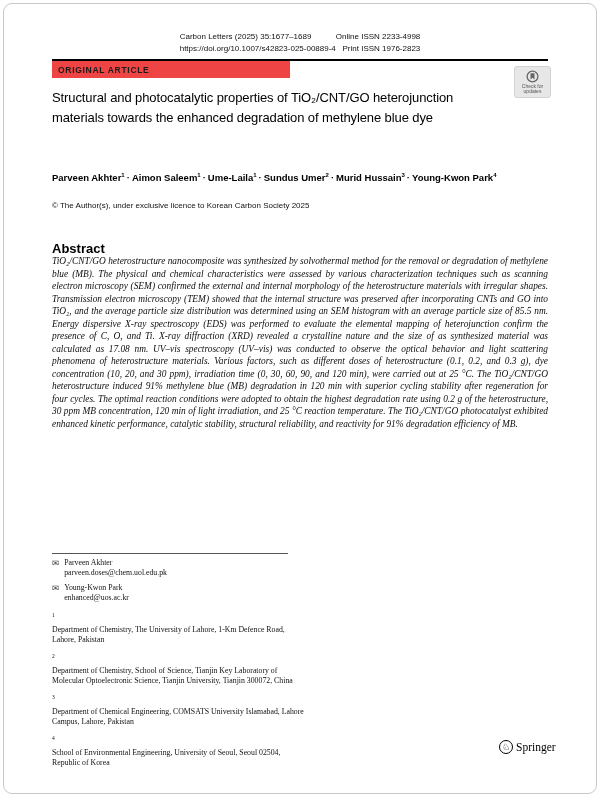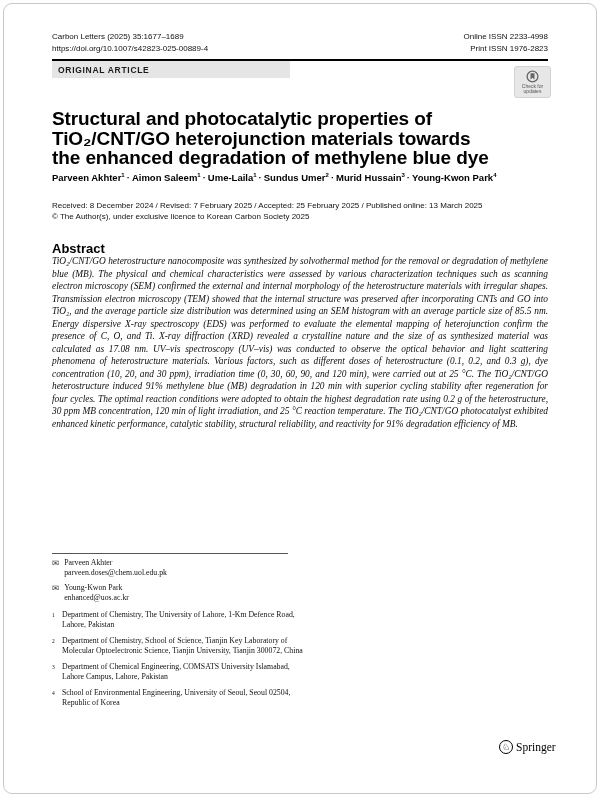--- a/index.html
+++ b/index.html
@@ -3,52 +3,52 @@
 <meta charset="utf-8">
 <style>
   html,body{margin:0;padding:0;background:#ffffff;}
   .page{
     position:relative;width:600px;height:797px;background:#fff;
     font-family:"Liberation Sans","DejaVu Sans",sans-serif;color:#000;overflow:hidden;
   }
   .page-border{position:absolute;inset:3px;border:1px solid #c9c9c9;border-radius:9px;pointer-events:none;}
 
   
-  .header-meta{position:absolute;left:52px;right:52px;top:31px;display:flex;justify-content:space-between;font-size:8px;line-height:11.5px;color:#111;}
+  .header-meta{position:absolute;left:52px;right:52px;top:31px;display:flex;justify-content:center;font-size:8px;line-height:11.5px;color:#111;}
   .header-right{text-align:right;}
 
   .top-rule{position:absolute;left:52px;right:52px;top:59px;height:1.5px;background:#000;}
-  .article-type{position:absolute;left:52px;top:61px;width:238px;height:17px;background:#e5e5e5;display:flex;align-items:center;}
+  .article-type{position:absolute;left:52px;top:61px;width:238px;height:17px;background:#ef4444;display:flex;align-items:center;}
   .article-type span{font-size:8.5px;font-weight:bold;letter-spacing:0.7px;padding-left:6px;color:#1a1a1a;}
 
   
   .check-badge{position:absolute;left:514px;top:66px;width:35px;height:30px;background:#e7e7e7;border:1px solid #d2d2d2;border-radius:3px;display:flex;flex-direction:column;align-items:center;justify-content:center;cursor:pointer;}
   .check-badge svg{display:block;margin-bottom:1px;}
   .cb-text{font-size:5px;line-height:5.5px;color:#555;text-align:center;}
 
-  .title{position:absolute;left:52px;top:109px;width:440px;font-size:19px;font-weight:bold;line-height:19.5px;letter-spacing:-0.1px;}
+  .title{position:absolute;left:52px;top:88px;width:440px;font-size:13px;font-weight:normal;line-height:19.5px;letter-spacing:-0.1px;}
 
   .authors{position:absolute;left:52px;top:172px;right:40px;font-size:9.5px;font-weight:bold;}
   .authors sup{font-size:6px;}
   .author-sep{margin:0 2px;font-weight:bold;}
 
   .history{position:absolute;left:52px;top:201px;font-size:8px;line-height:10.5px;color:#111;}
 
   .abstract-heading{position:absolute;left:52px;top:241px;font-size:13px;font-weight:bold;}
   .abstract-body{position:absolute;left:52px;top:255px;width:496px;font-family:"Liberation Serif","DejaVu Serif",serif;font-size:9.4px;line-height:12.5px;text-align:justify;color:#0d0d0d;font-style:italic;}
 
   
   .footer-rule{position:absolute;left:52px;top:553px;width:236px;height:1px;background:#555;}
   .correspondence{position:absolute;left:52px;top:558px;width:252px;font-family:"Liberation Serif","DejaVu Serif",serif;font-size:7.8px;line-height:10px;color:#111;}
   .corr-entry{display:flex;gap:5px;margin-bottom:5px;}
   .env{font-size:8.5px;line-height:10px;color:#333;}
   .corr-email{cursor:pointer;}
 
   .affiliations{position:absolute;left:52px;top:610px;width:254px;font-family:"Liberation Serif","DejaVu Serif",serif;font-size:7.8px;line-height:10px;color:#111;}
-  .aff-entry{display:flex;gap:6px;margin-bottom:6px;}
+  .aff-entry{display:flex;gap:6px;margin-bottom:6px;flex-direction:column;}
   .aff-num{font-size:5.5px;line-height:8px;padding-top:1px;flex:0 0 4px;}
   .aff-text{flex:1;}
 
   
   .springer{position:absolute;left:499px;top:740px;display:flex;align-items:center;gap:3px;font-family:"Liberation Serif","DejaVu Serif",serif;font-size:11.5px;font-weight:500;color:#000;}
   .horse{width:12px;height:12px;border:1px solid #000;border-radius:50%;display:flex;align-items:center;justify-content:center;font-size:9px;line-height:9px;font-family:"DejaVu Sans",sans-serif;}
 </style>
 </head>
 <body>
 
@@ -79,21 +79,20 @@
     </svg>
     <div class="cb-text">Check for</div>
     <div class="cb-text">updates</div>
   </div>
 
   <h1 class="title" style="margin:0;">Structural and photocatalytic properties of TiO₂/CNT/GO heterojunction materials towards the enhanced degradation of methylene blue dye</h1>
 
   <div class="authors"><span>Parveen Akhter<sup>1</sup></span><span class="author-sep">·</span><span>Aimon Saleem<sup>1</sup></span><span class="author-sep">·</span><span>Ume-Laila<sup>1</sup></span><span class="author-sep">·</span><span>Sundus Umer<sup>2</sup></span><span class="author-sep">·</span><span>Murid Hussain<sup>3</sup></span><span class="author-sep">·</span><span>Young-Kwon Park<sup>4</sup></span></div>
 
   <div class="history">
-    <div>Received: 8 December 2024 / Revised: 7 February 2025 / Accepted: 25 February 2025 / Published online: 13 March 2025</div>
     <div>© The Author(s), under exclusive licence to Korean Carbon Society 2025</div>
   </div>
 
   <div class="abstract-heading">Abstract</div>
   <div class="abstract-body">TiO₂/CNT/GO heterostructure nanocomposite was synthesized by solvothermal method for the removal or degradation of methylene blue (MB). The physical and chemical characteristics were assessed by various characterization techniques such as scanning electron microscopy (SEM) confirmed the external and internal morphology of the heterostructure materials with irregular shapes. Transmission electron microscopy (TEM) showed that the internal structure was preserved after incorporating CNTs and GO into TiO₂, and the average particle size distribution was determined using an SEM histogram with an average particle size of 85.5 nm. Energy dispersive X-ray spectroscopy (EDS) was performed to evaluate the elemental mapping of heterojunction confirm the presence of C, O, and Ti. X-ray diffraction (XRD) revealed a crystalline nature and the size of as synthesized material was calculated as 17.08 nm. UV–vis spectroscopy (UV–vis) was conducted to observe the optical behavior and light scattering phenomena of heterostructure materials. Various factors, such as different doses of heterostructure (0.1, 0.2, and 0.3 g), dye concentration (10, 20, and 30 ppm), irradiation time (0, 30, 60, 90, and 120 min), were carried out at 25 °C. The TiO₂/CNT/GO heterostructure induced 91% methylene blue (MB) degradation in 120 min with superior cycling stability after regeneration for four cycles. The optimal reaction conditions were adopted to obtain the highest degradation rate using 0.2 g of the heterostructure, 30 ppm MB concentration, 120 min of light irradiation, and 25 °C reaction temperature. The TiO₂/CNT/GO photocatalyst exhibited enhanced kinetic performance, catalytic stability, structural reliability, and reactivity for 91% degradation efficiency of MB.</div>
 
   <div class="footer-rule"></div>
 
   <div class="correspondence">
       <div class="corr-entry">

